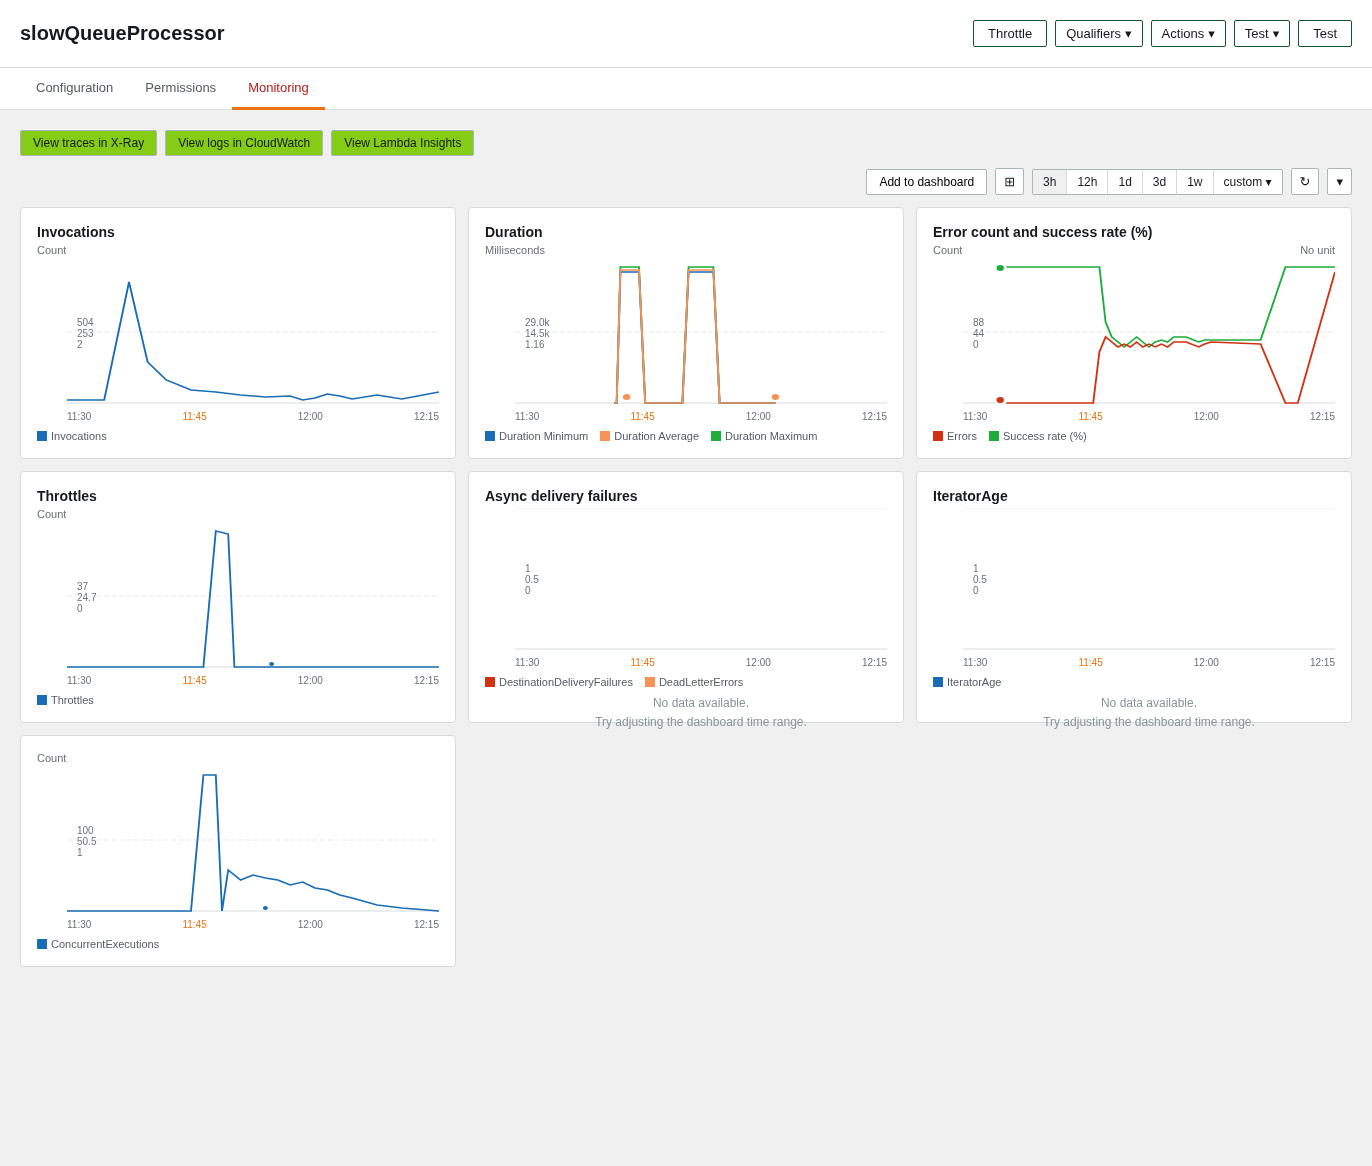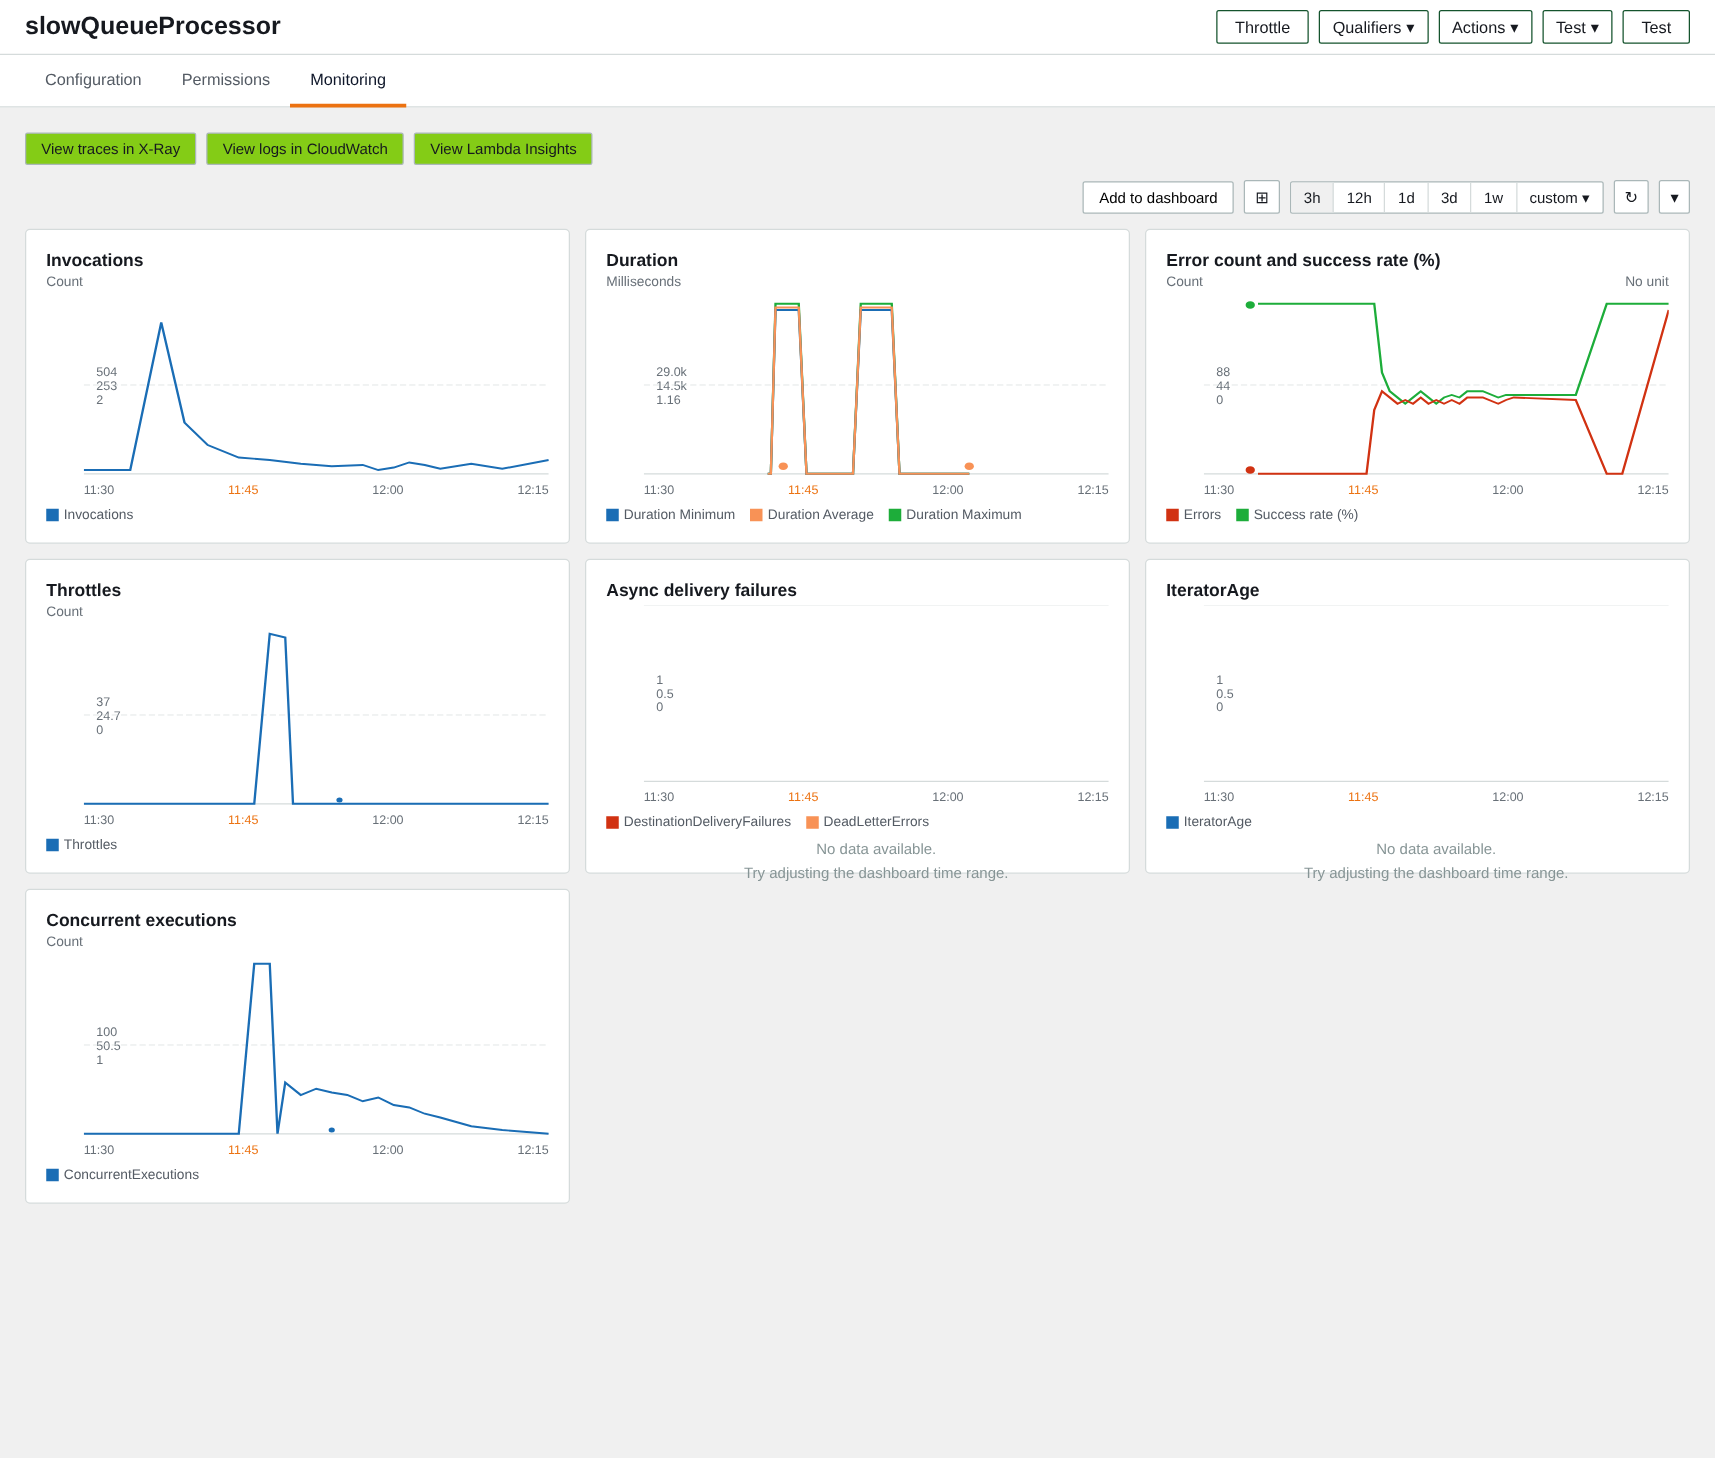--- a/index.html
+++ b/index.html
@@ -1,21 +1,21 @@
 <!DOCTYPE html>
 <html><head>
   <meta charset="utf-8">
   <style>
     * { box-sizing: border-box; margin: 0; padding: 0; }
     body { font-family: -apple-system, BlinkMacSystemFont, 'Segoe UI', Arial, sans-serif; font-size: 13px; background: #f0f0f0; color: #16191f; }
 
     .top-bar {
       background: #fff;
       border-bottom: 1px solid #d5dbdb;
-      padding: 8px 20px;
+      padding: 20px 20px;
       display: flex;
       align-items: center;
       justify-content: space-between;
     }
     .page-title {
       font-size: 20px;
       font-weight: 600;
       color: #16191f;
     }
     .top-actions {
@@ -45,21 +45,21 @@
     }
     .tab {
       padding: 12px 16px;
       cursor: pointer;
       font-size: 13px;
       color: #545b64;
       border-bottom: 3px solid transparent;
       margin-bottom: -1px;
     }
     .tab.active {
-      color: #0f172a;
+      color: #b91c1c;
       border-bottom-color: #ec7211;
       font-weight: 500;
     }
 
     .content {
       padding: 20px;
     }
 
     .cloudwatch-header {
       display: flex;
@@ -501,21 +501,20 @@
         <div class="legend-item">
           <div class="legend-square" style="background:#1a6db5"></div>
           <span>IteratorAge</span>
         </div>
       </div>
     </div>
   </div>
 
   <div style="margin-top:12px;display:grid;grid-template-columns:1fr 1fr 1fr;gap:12px;">
     <div class="metric-card">
-      <div class="metric-title">Concurrent executions</div>
       <div class="metric-unit">Count</div>
       <div class="chart-area">
         <div class="y-axis-labels">
           <span>100</span>
           <span>50.5</span>
           <span>1</span>
         </div>
         <div class="chart-svg-container">
           <svg width="100%" height="100%" viewBox="0 0 300 142" preserveAspectRatio="none">
             <line x1="0" y1="141" x2="300" y2="141" stroke="#d5dbdb" stroke-width="1"></line>

